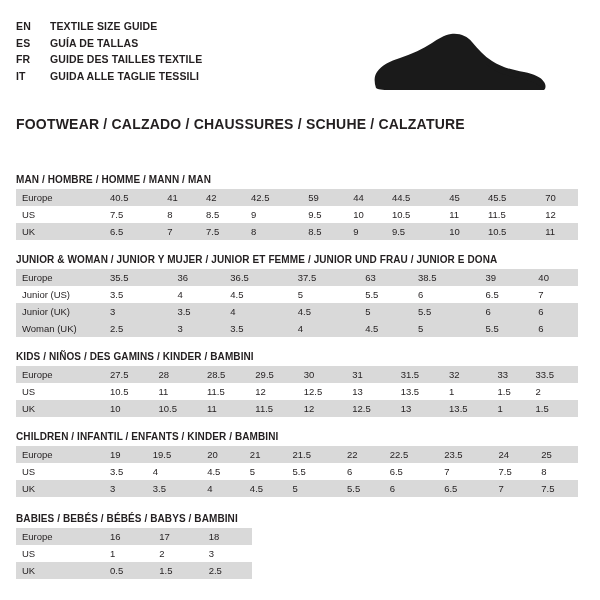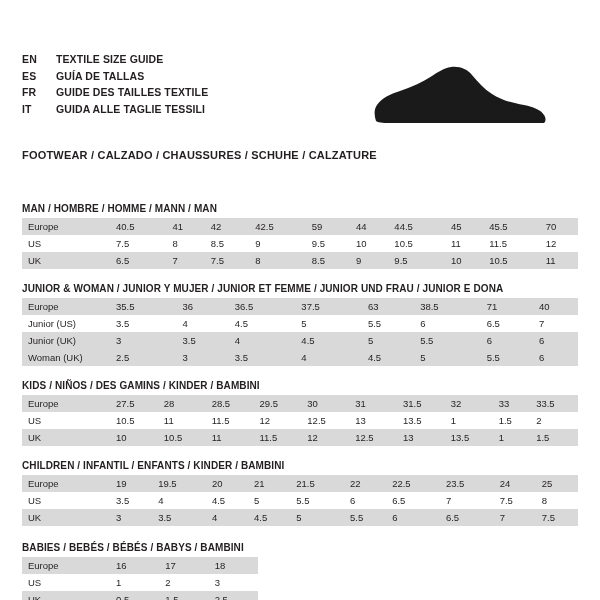--- a/index.html
+++ b/index.html
@@ -12,22 +12,21 @@
     background: #ffffff;
     font-family: "Liberation Sans", sans-serif;
     color: #231f20;
     overflow: hidden;
   }
   .page {
     position: relative;
     width: 600px;
     height: 436px;
     box-sizing: border-box;
-    padding: 18px 22px 0 22px;
-    margin-top: 33px;
+    padding: 18px 22px 0 16px;
   }
   
   .header {
     display: flex;
     align-items: flex-start;
     justify-content: space-between;
   }
   .lang-table {
     border-collapse: collapse;
     font-size: 10.5px;
@@ -45,21 +44,21 @@
   }
   .lang-text {
     font-weight: bold;
     letter-spacing: 0.1px;
   }
   .shoe-art {
     margin-right: 30px;
     margin-top: 14px;
   }
   .section-title {
-    font-size: 11px;
+    font-size: 14px;
     font-weight: bold;
     letter-spacing: 0.2px;
     margin-top: 18px;
   }
   .spacer-block {
     height: 28px;
   }
   
   .group {
     margin-top: 14px;
@@ -187,21 +186,21 @@
         <table class="sizes">
           <tbody>
             <tr class="shaded">
               <td class="label">Europe</td>
               <td>35.5</td>
               <td>36</td>
               <td>36.5</td>
               <td>37.5</td>
               <td>63</td>
               <td>38.5</td>
-              <td>71</td>
+              <td>39</td>
               <td>40</td>
             </tr>
             <tr class="">
               <td class="label">Junior (US)</td>
               <td>3.5</td>
               <td>4</td>
               <td>4.5</td>
               <td>5</td>
               <td>5.5</td>
               <td>6</td>

